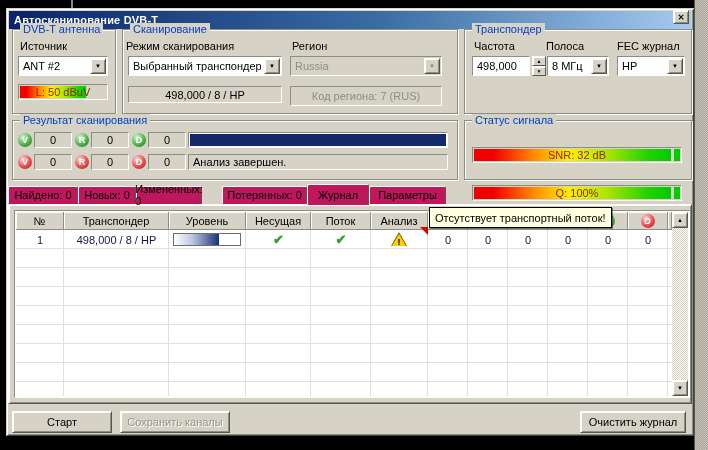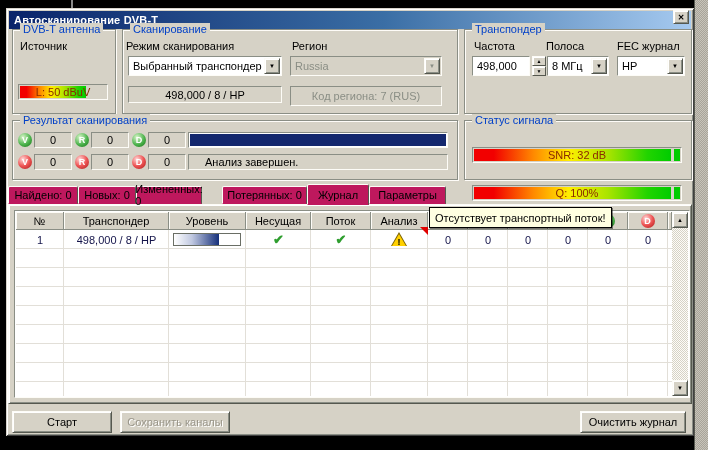--- a/index.html
+++ b/index.html
@@ -58,21 +58,21 @@
     color:#8a2a00;font-size:11px;}
 
   
   .badge{width:14px;height:14px;border-radius:50%;display:flex;align-items:center;justify-content:center;
     color:#fff;font-size:9px;font-weight:bold;box-sizing:border-box;}
   .badge.green{background:radial-gradient(circle at 35% 30%,#d8f5c8,#4db34d 55%,#157015);}
   .badge.red{background:radial-gradient(circle at 35% 30%,#ffd8d8,#ee5555 50%,#aa1818);}
   .count{display:flex;align-items:center;justify-content:center;}
   .progress{padding:1px;}
   .pfill{width:100%;height:100%;background:#14286e;}
-  .statusfield{display:flex;align-items:center;padding-left:16px;}
+  .statusfield{display:flex;align-items:center;padding-left:4px;}
 
   
   .tab{position:absolute;top:178px;height:18px;background:#be185d;
     border:1px solid;border-color:#fdfcf7 #55584f transparent #fdfcf7;border-radius:2px 2px 0 0;
     display:flex;align-items:center;justify-content:center;box-sizing:border-box;z-index:2;}
   .tab.active{top:176px;height:21px;z-index:4;}
   .panel{background:#d6d2c6;border:1px solid;border-color:#fdfcf7 #55584f #55584f #fdfcf7;
     box-shadow:inset 1px 1px 0 #fff, inset -1px -1px 0 #8a8e85;z-index:1;}
 
   
@@ -134,20 +134,26 @@
       <span class="title">Автосканирование DVB-T</span>
     </div>
     <button class="abs closebtn">
       <span>✕</span>
     </button>
 
     <div class="abs group" style="left:6px;top:21px;width:102px;height:83px;">
       <span class="gtitle">DVB-T антенна</span>
     </div>
     <div class="abs label" style="left:14px;top:32px;">Источник</div>
+    <div class="abs combo" style="left:12px;top:48px;width:90px;height:20px;">
+      <span class="ctext">ANT #2</span>
+      <span class="cbtn">
+          <span>▼</span>
+        </span>
+    </div>
     <div class="abs gradbar" style="left:12px;top:76px;width:90px;height:16px;">
       <div class="grad" style="width:66px;right:auto;"></div>
       <div class="bartext">L: 50 dBuV</div>
     </div>
 
     <div class="abs group" style="left:116px;top:21px;width:334px;height:83px;">
       <span class="gtitle">Сканирование</span>
     </div>
     <div class="abs label" style="left:120px;top:32px;text-align:right;">Режим сканирования</div>
     <div class="abs label" style="left:286px;top:32px;">Регион</div>

